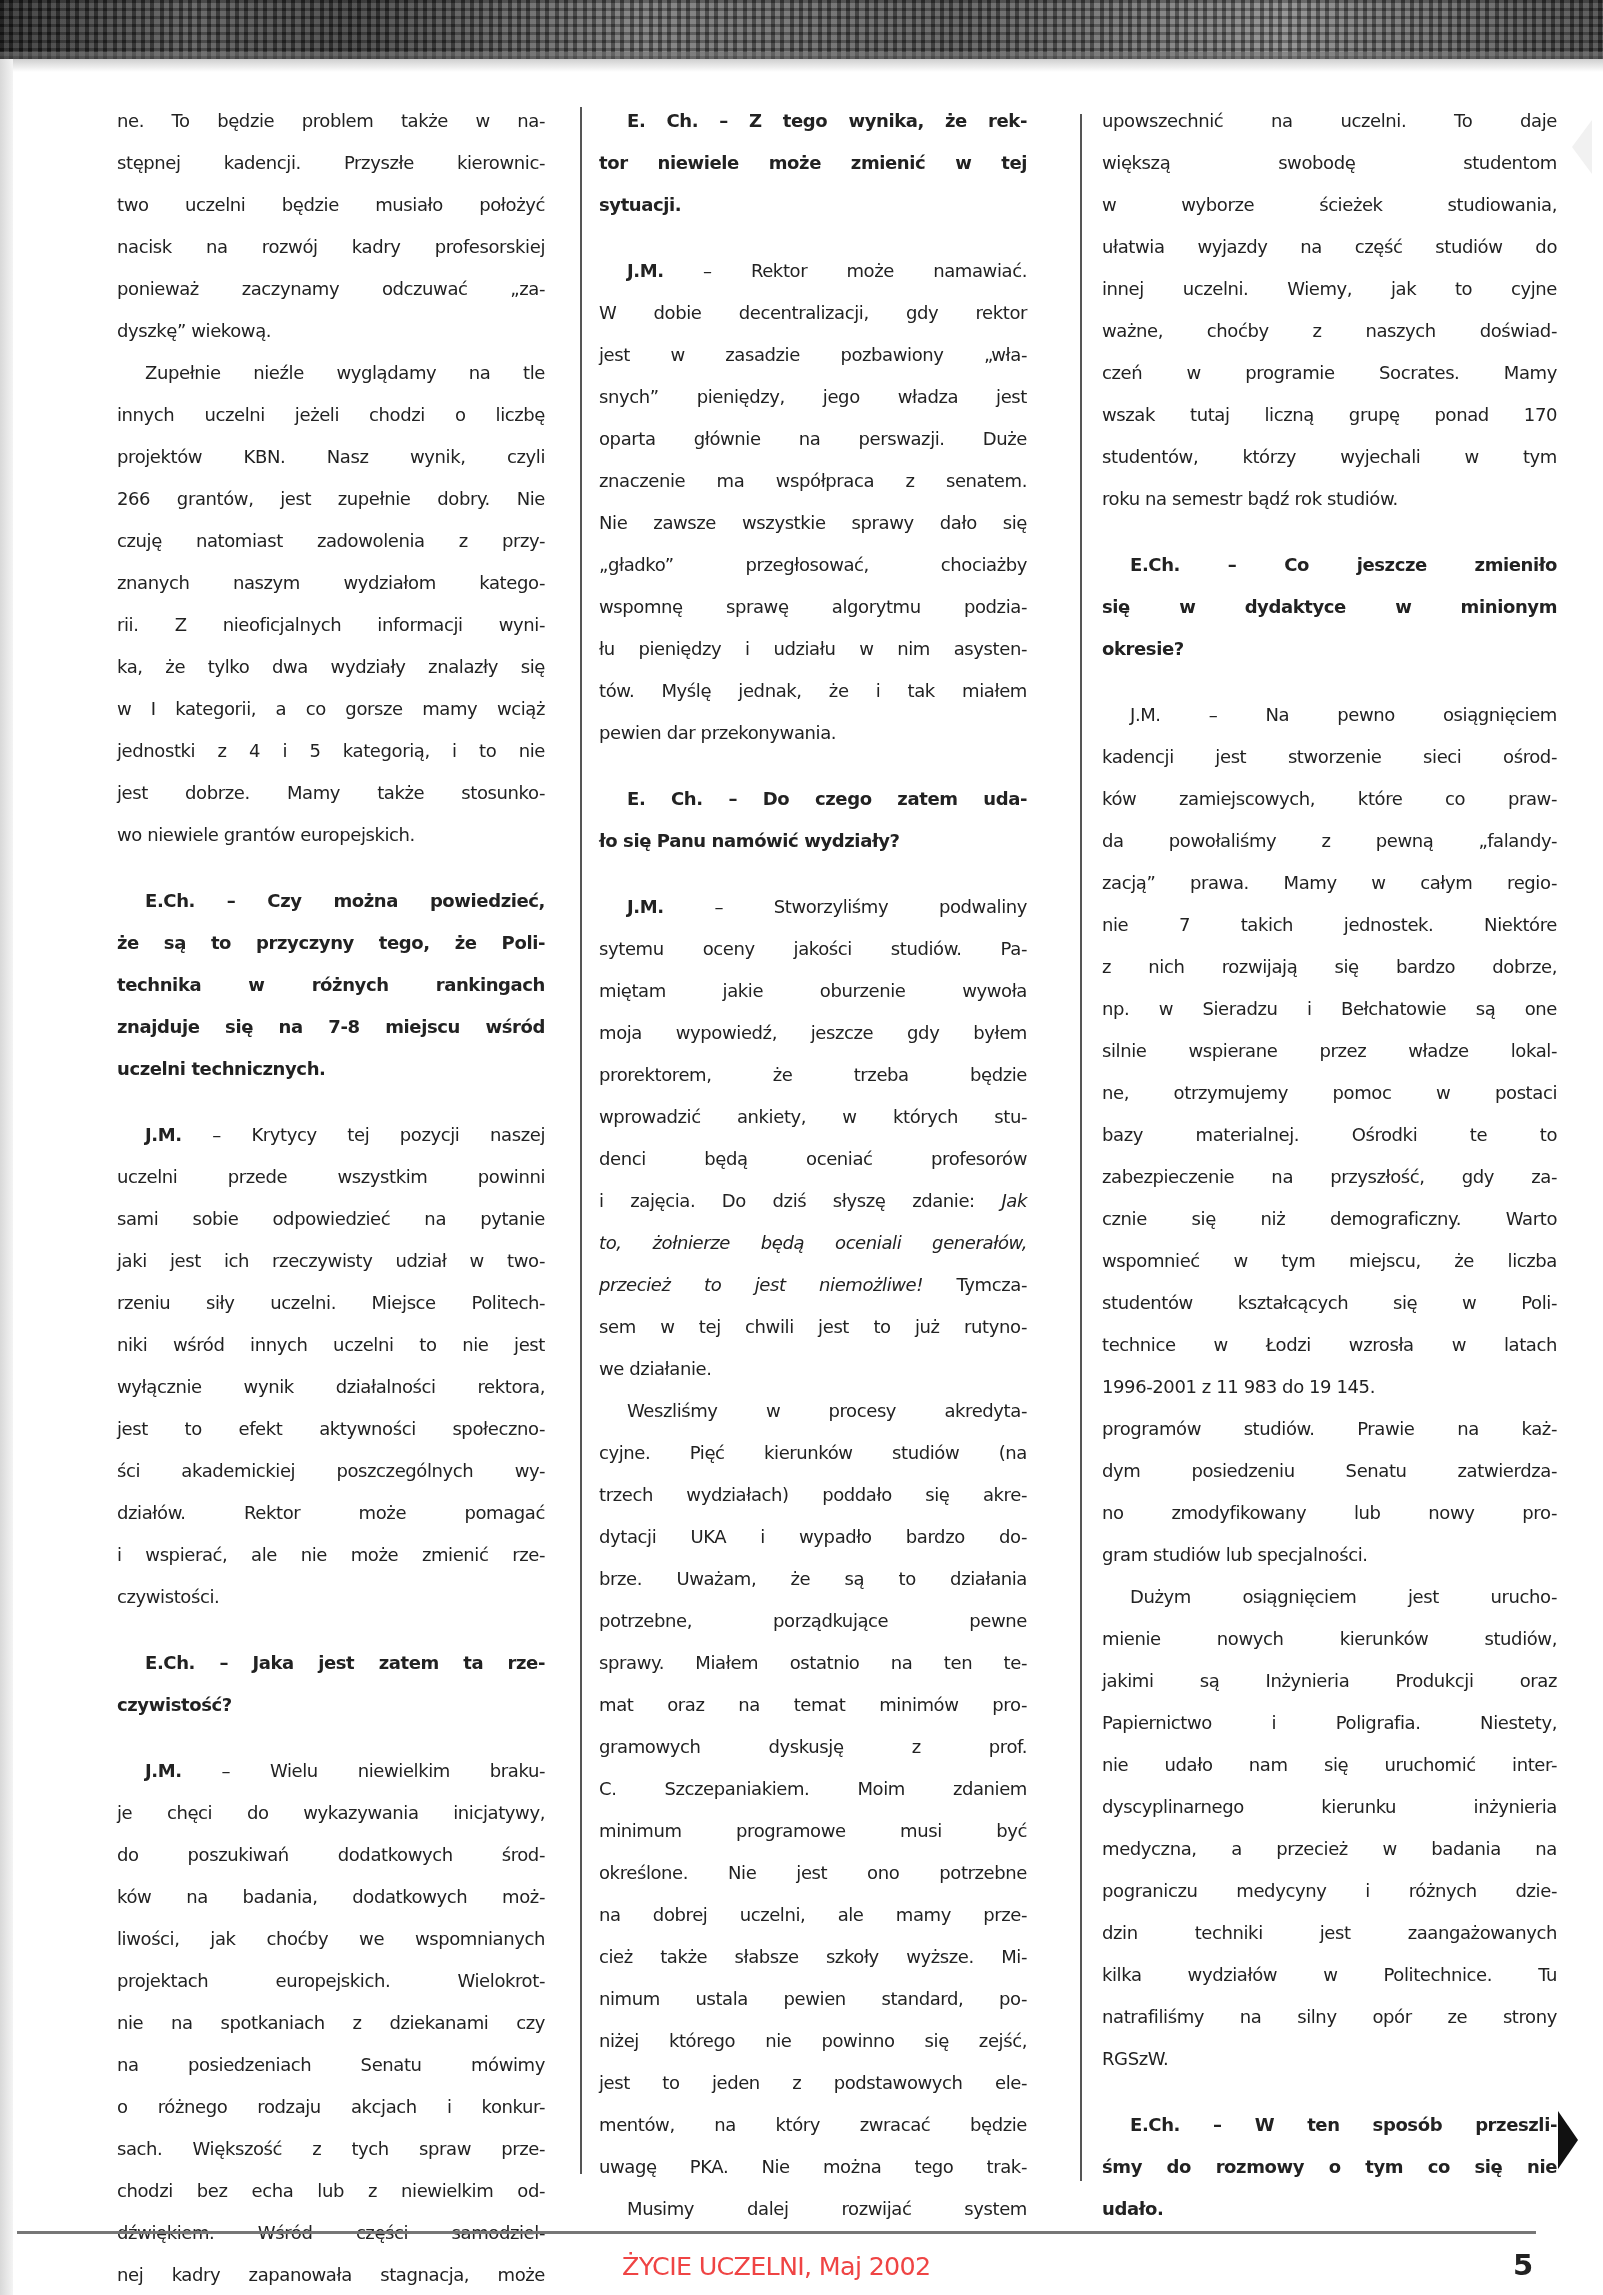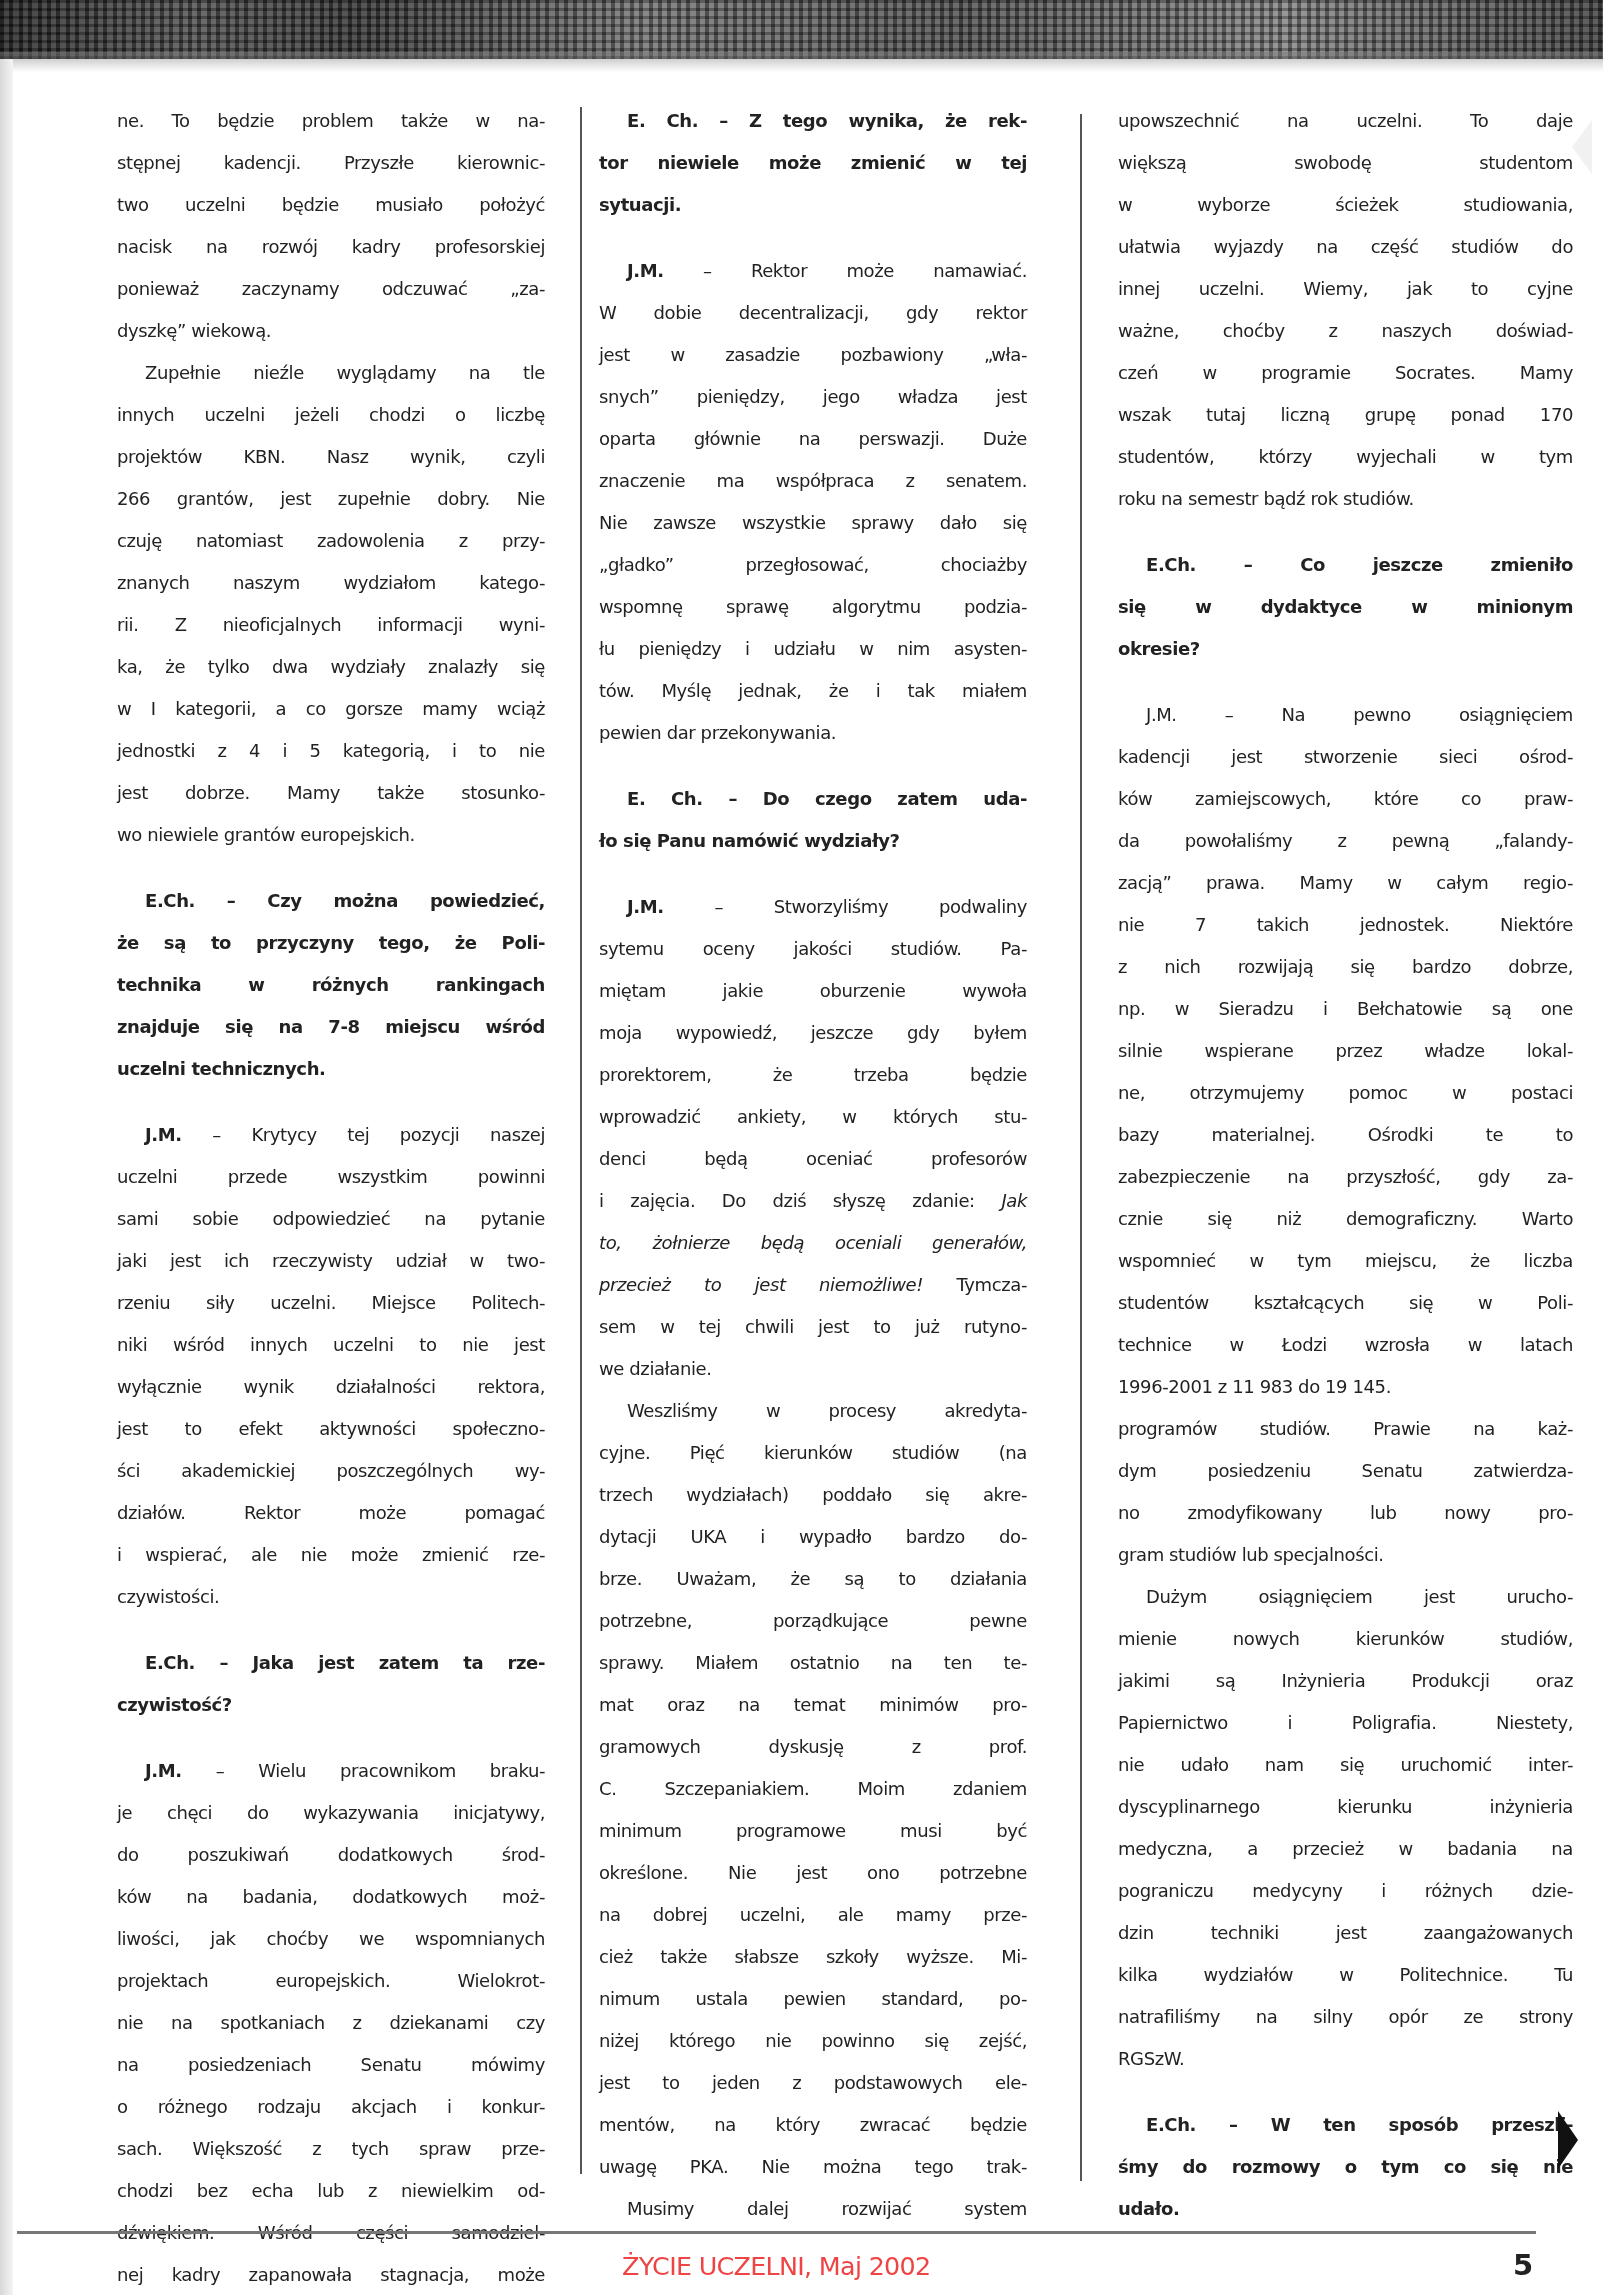--- a/index.html
+++ b/index.html
@@ -24,21 +24,21 @@
     position: absolute; left: 0; top: 59px; width: 13.4px; bottom: 0;
     background: linear-gradient(90deg, #d8d8d8, #f4f4f4);
   }
   .column {
     position: absolute; top: 100px; width: 428px;
     font-size: 18px; line-height: 42px;
     letter-spacing: -0.4px;
   }
   .col-1 { left: 117px; }
   .col-2 { left: 599px; }
-  .col-3 { left: 1102px; width: 455px; margin-left: 16px; }
+  .col-3 { left: 1102px; width: 455px; }
   .line { display: block; white-space: nowrap; text-align: justify; text-align-last: justify; height: 42px; }
   .line.last { text-align-last: left; }
   .indent { padding-left: 28px; }
   .para-gap { height: 24px; }
   .q { font-weight: bold; }
   .it { font-style: italic; }
   .divider {
     position: absolute; width: 2px; background: #555;
   }
   .div-1 { left: 580px; top: 107px; height: 2067px; }
@@ -119,21 +119,21 @@
     <span class="line">i wspierać, ale nie może zmienić rze-</span>
     <span class="line last">czywistości.</span>
   </div>
   <div class="para-gap"></div>
   <div class="q">
     <span class="line indent">E.Ch. – Jaka jest zatem ta rze-</span>
     <span class="line last">czywistość?</span>
   </div>
   <div class="para-gap"></div>
   <div>
-    <span class="line indent"><b>J.M.</b><span> – Wielu pracownikom braku-</span></span>
+    <span class="line indent"><b>J.M.</b><span> – Wielu niewielkim braku-</span></span>
     <span class="line">je chęci do wykazywania inicjatywy,</span>
     <span class="line">do poszukiwań dodatkowych środ-</span>
     <span class="line">ków na badania, dodatkowych moż-</span>
     <span class="line">liwości, jak choćby we wspomnianych</span>
     <span class="line">projektach europejskich. Wielokrot-</span>
     <span class="line">nie na spotkaniach z dziekanami czy</span>
     <span class="line">na posiedzeniach Senatu mówimy</span>
     <span class="line">o różnego rodzaju akcjach i konkur-</span>
     <span class="line">sach. Większość z tych spraw prze-</span>
     <span class="line">chodzi bez echa lub z niewielkim od-</span>

